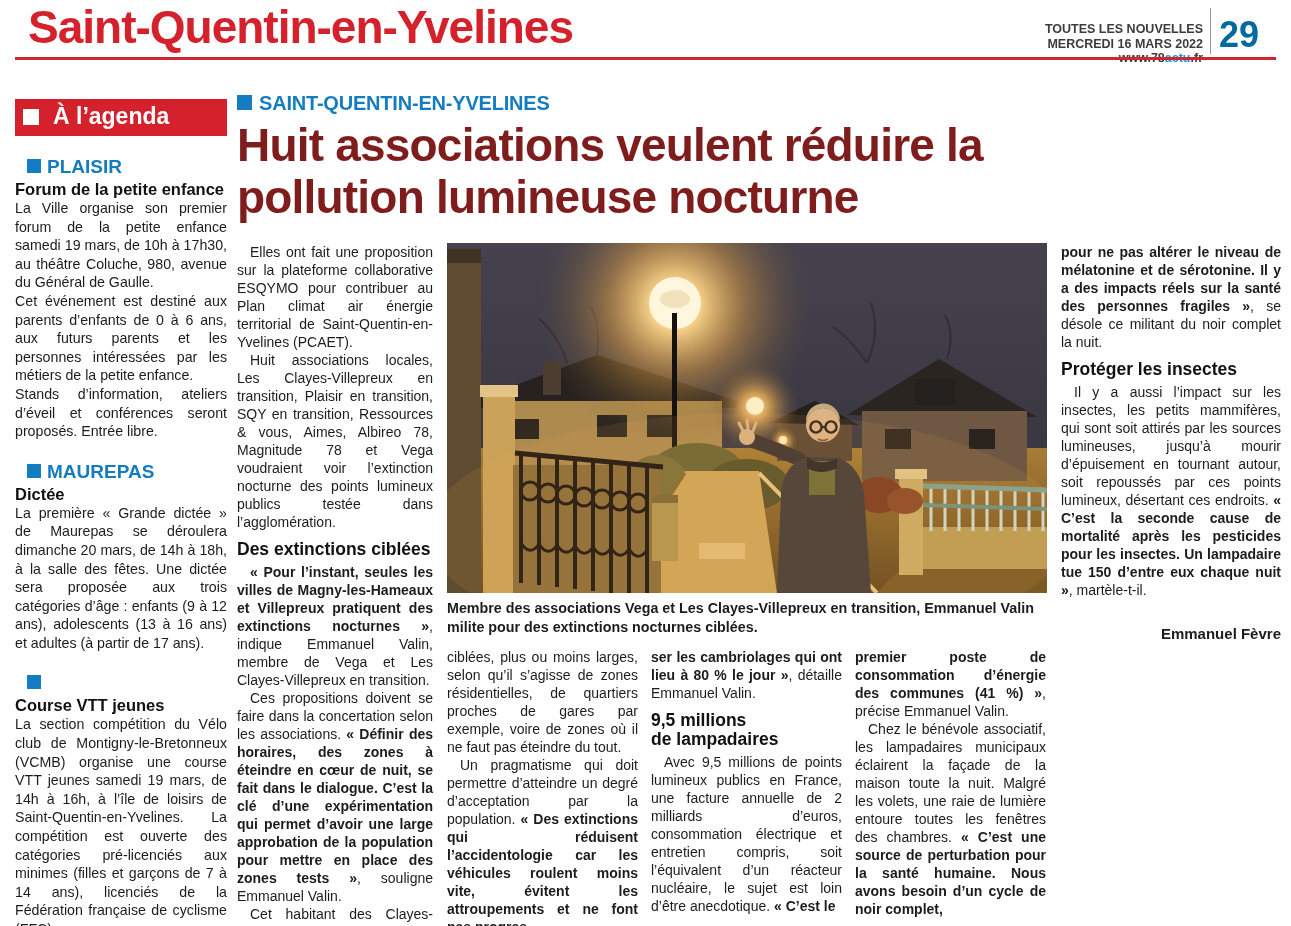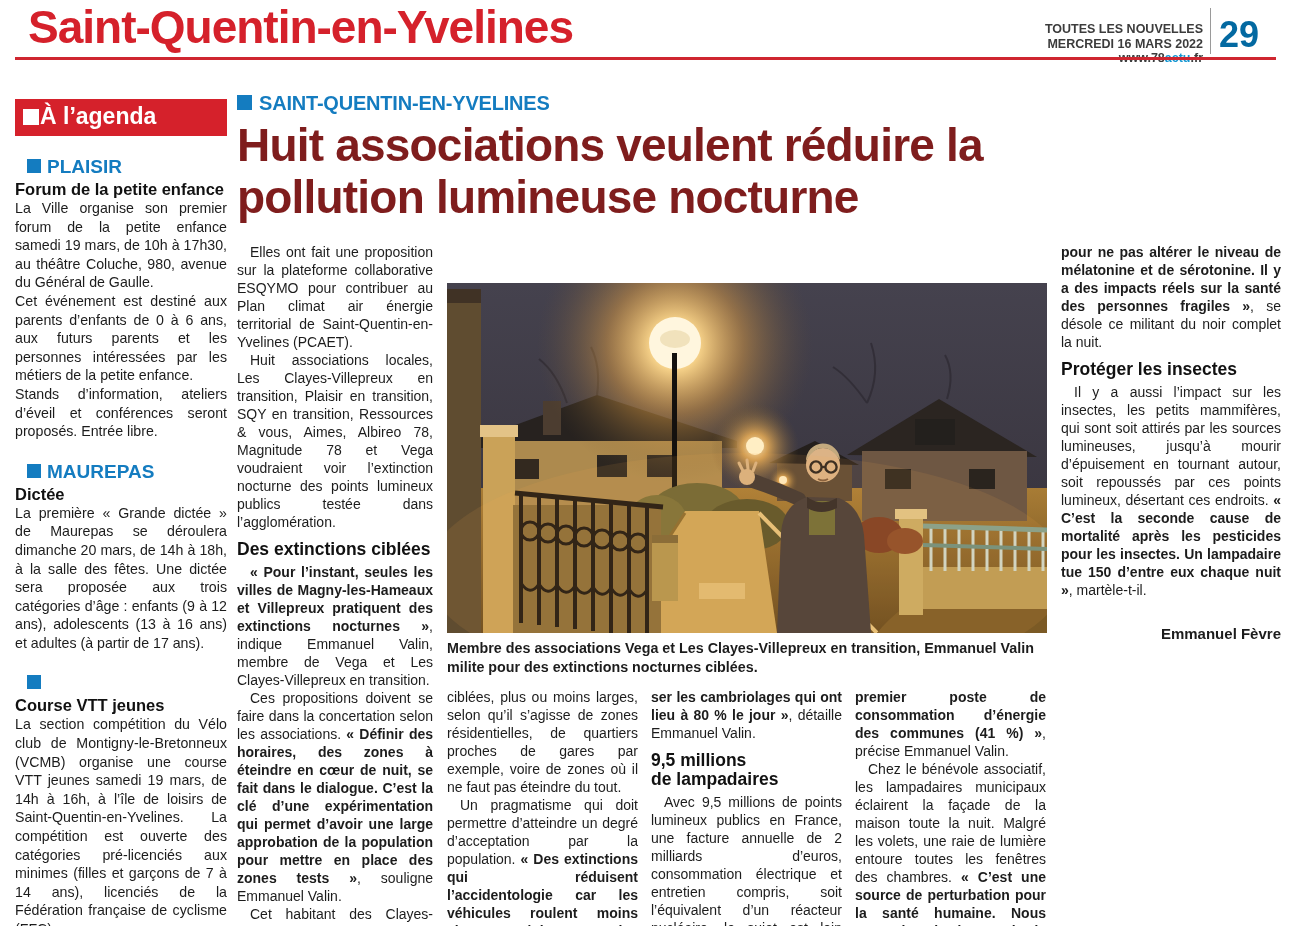--- a/index.html
+++ b/index.html
@@ -25,21 +25,21 @@
     font-size:36px; font-weight:700; color:#0369a1;
   }
   .masthead-rule{
     position:absolute; left:15px; right:15px; top:57px; height:3px; background:#cf2630;
   }
 
   
   .sidebar{ position:absolute; left:15px; top:99px; width:212px; }
   .sb-banner{
     background:#d5212b; color:#fff; font-weight:700; font-size:23px;
-    padding:4px 8px 6px 8px; display:flex; align-items:center; gap:1px;
+    padding:4px 8px 6px 8px; display:flex; align-items:center; gap:14px;
   }
   .sb-banner .sq{ width:16px; height:16px; background:#fff; flex:0 0 auto; }
   .sb-section{ margin-top:20px; }
   .sb-city{
     color:#147cc0; font-weight:700; font-size:19px; line-height:21px;padding-left:12px;
   }
   .sb-city .sq{ display:inline-block; width:14px; height:14px; background:#147cc0; margin-right:6px; }
   .sb-title{ font-weight:700; font-size:16.5px; line-height:19px; margin-top:3px; color:#111; }
   .sb-para{ font-size:14.2px; line-height:18.6px; text-align:justify; hyphens:auto; }
 
@@ -55,21 +55,21 @@
   .col{ font-size:14px; line-height:18px; text-align:justify; hyphens:auto; }
   .col-1{ width:196px; flex:0 0 auto; }
   .col-mid{ width:600px; flex:0 0 auto; }
   .col-5{ width:234px; flex:1; }
   .para{ }
   .para.indent{ text-indent:13px; }
   .bq{ font-weight:700; }
   .subhead{ font-size:17.5px; line-height:19px; font-weight:700; margin:9px 0 4px 0; white-space:pre-line; color:#111; }
   .byline{ text-align:right; font-weight:700; font-size:15px; margin-top:26px; }
 
-  figure.photo{ width:606px;margin-top:40px; }
+  figure.photo{ width:606px; }
   figure.photo svg{ display:block; width:600px; height:350px; }
   .caption{ font-weight:700; font-size:14.3px; line-height:18.5px; margin-top:6px; text-align:left; }
   .mid-cols{ display:flex; gap:13px; margin-top:12px; }
   .mid-cols .col{ width:191px; flex:0 0 auto; }
 </style>
 </head>
 <body>
 
 <div class="page">
 

